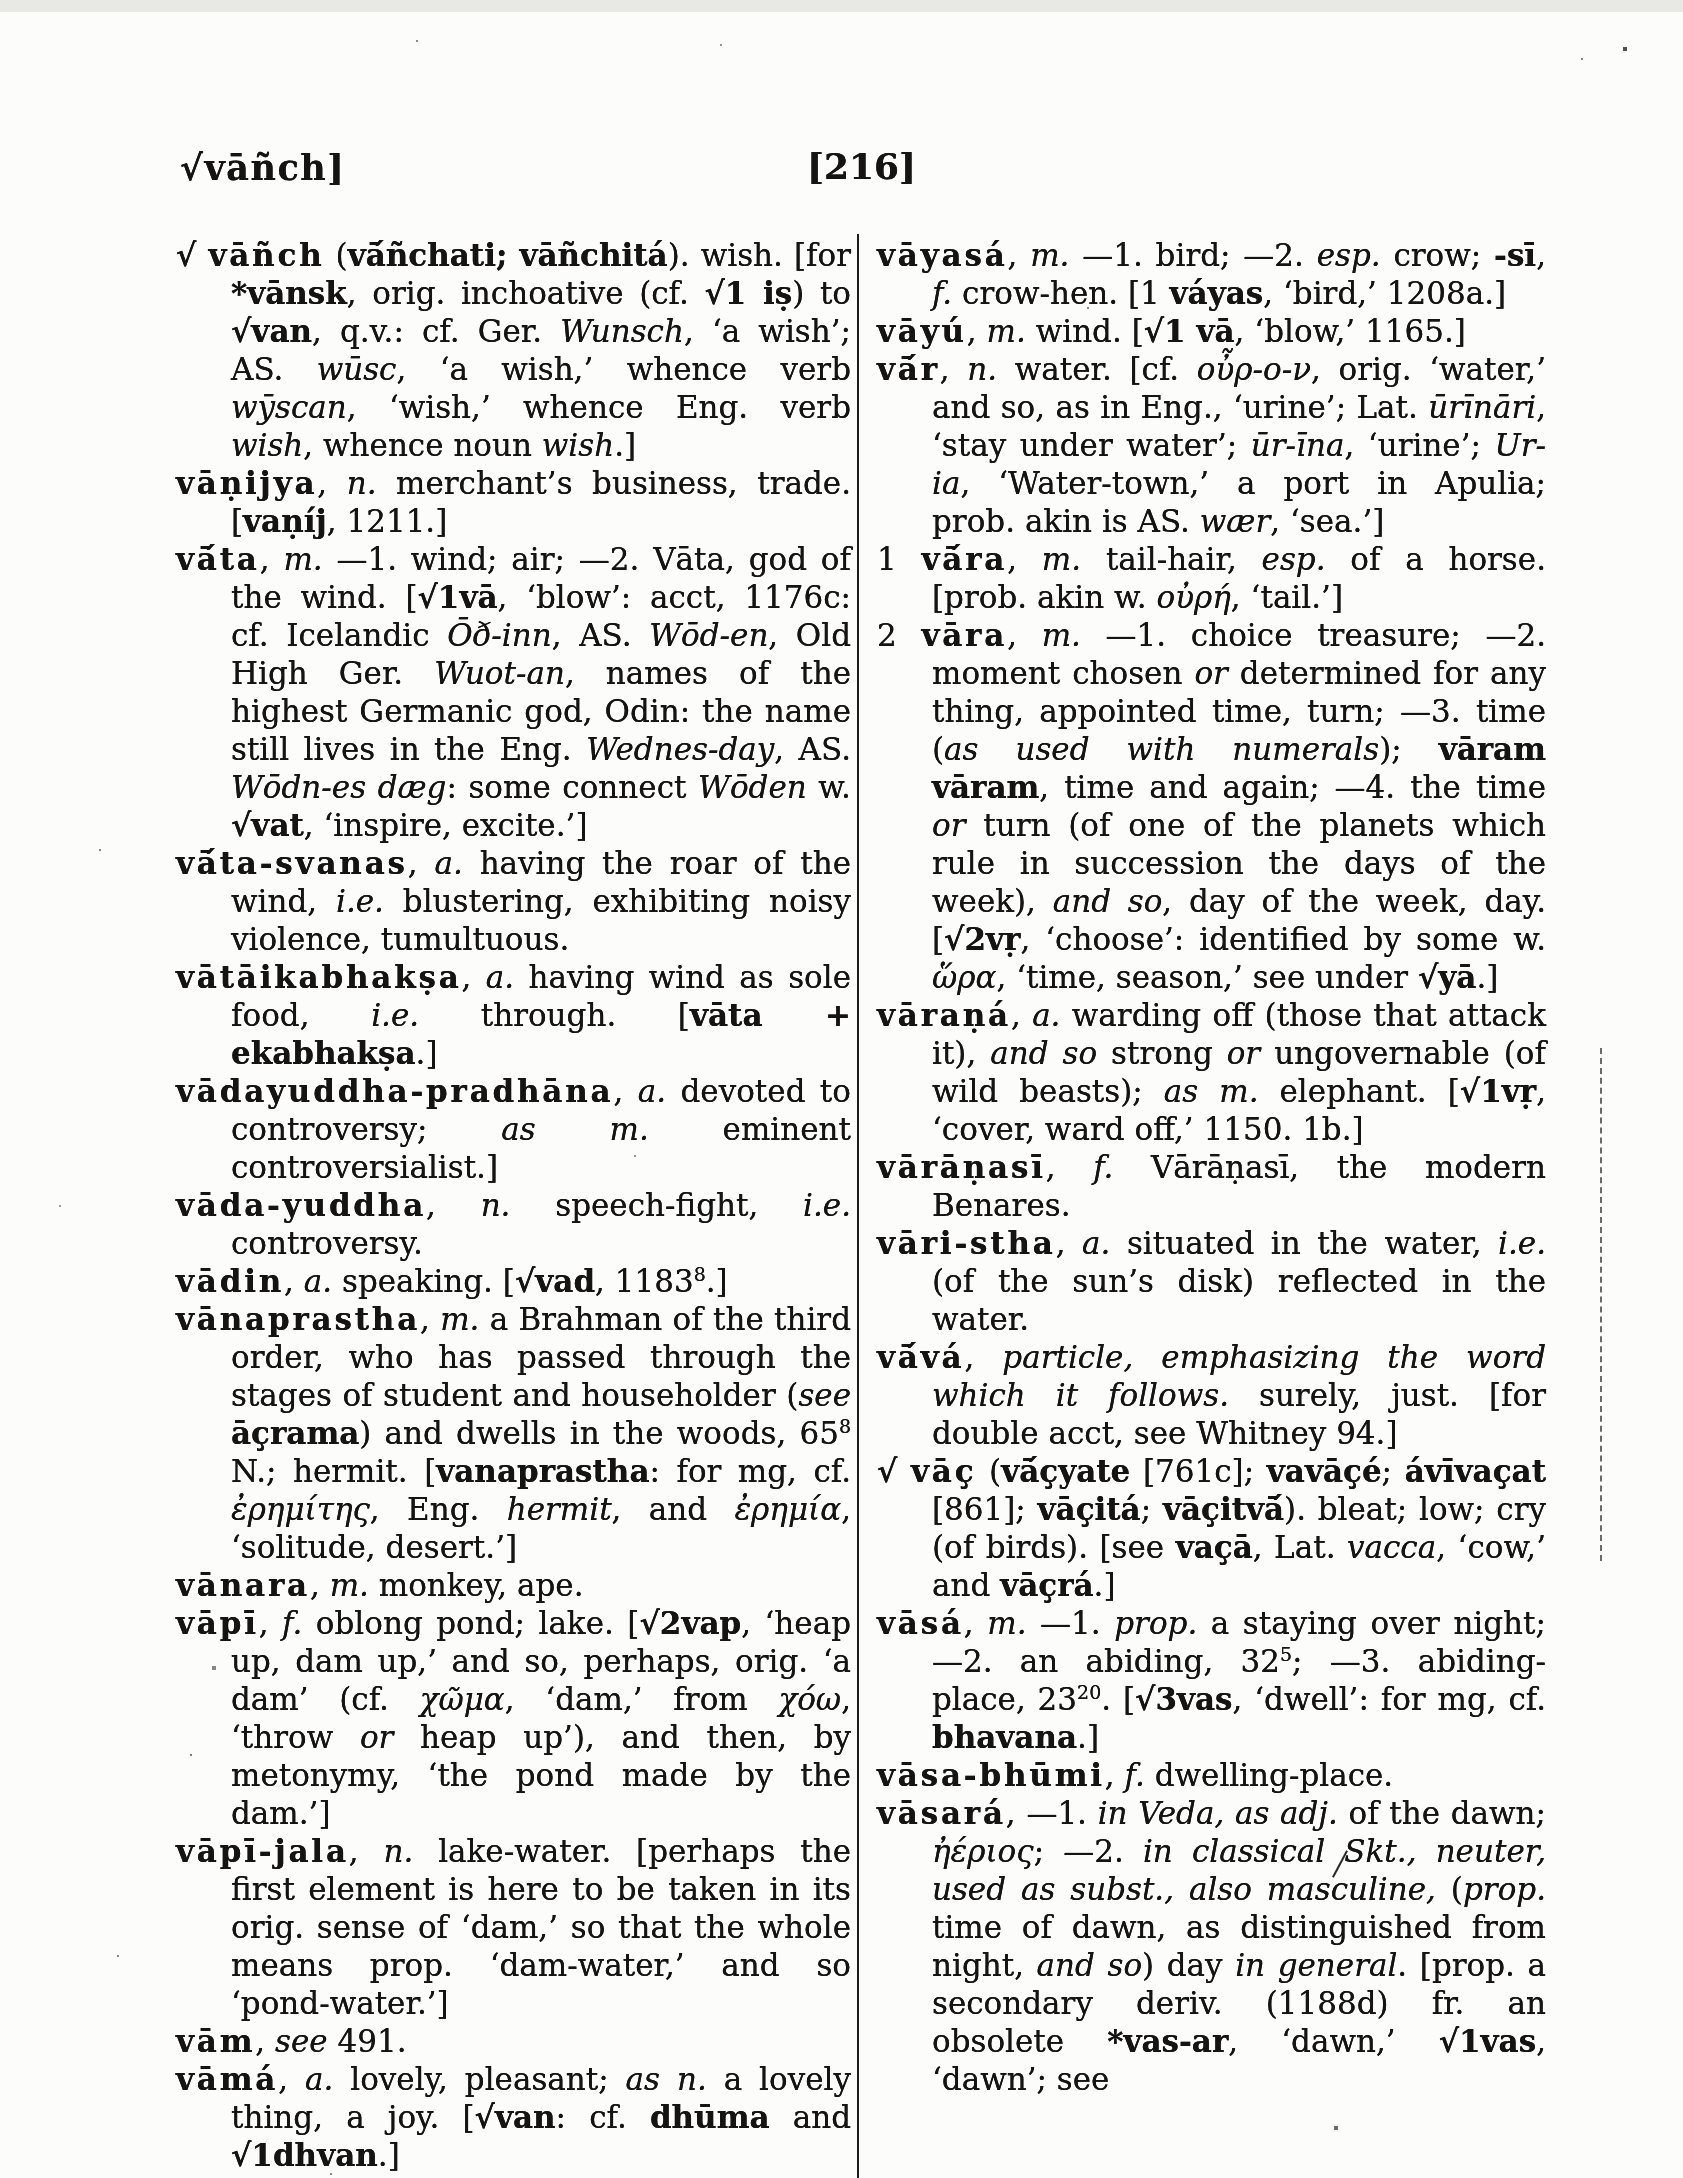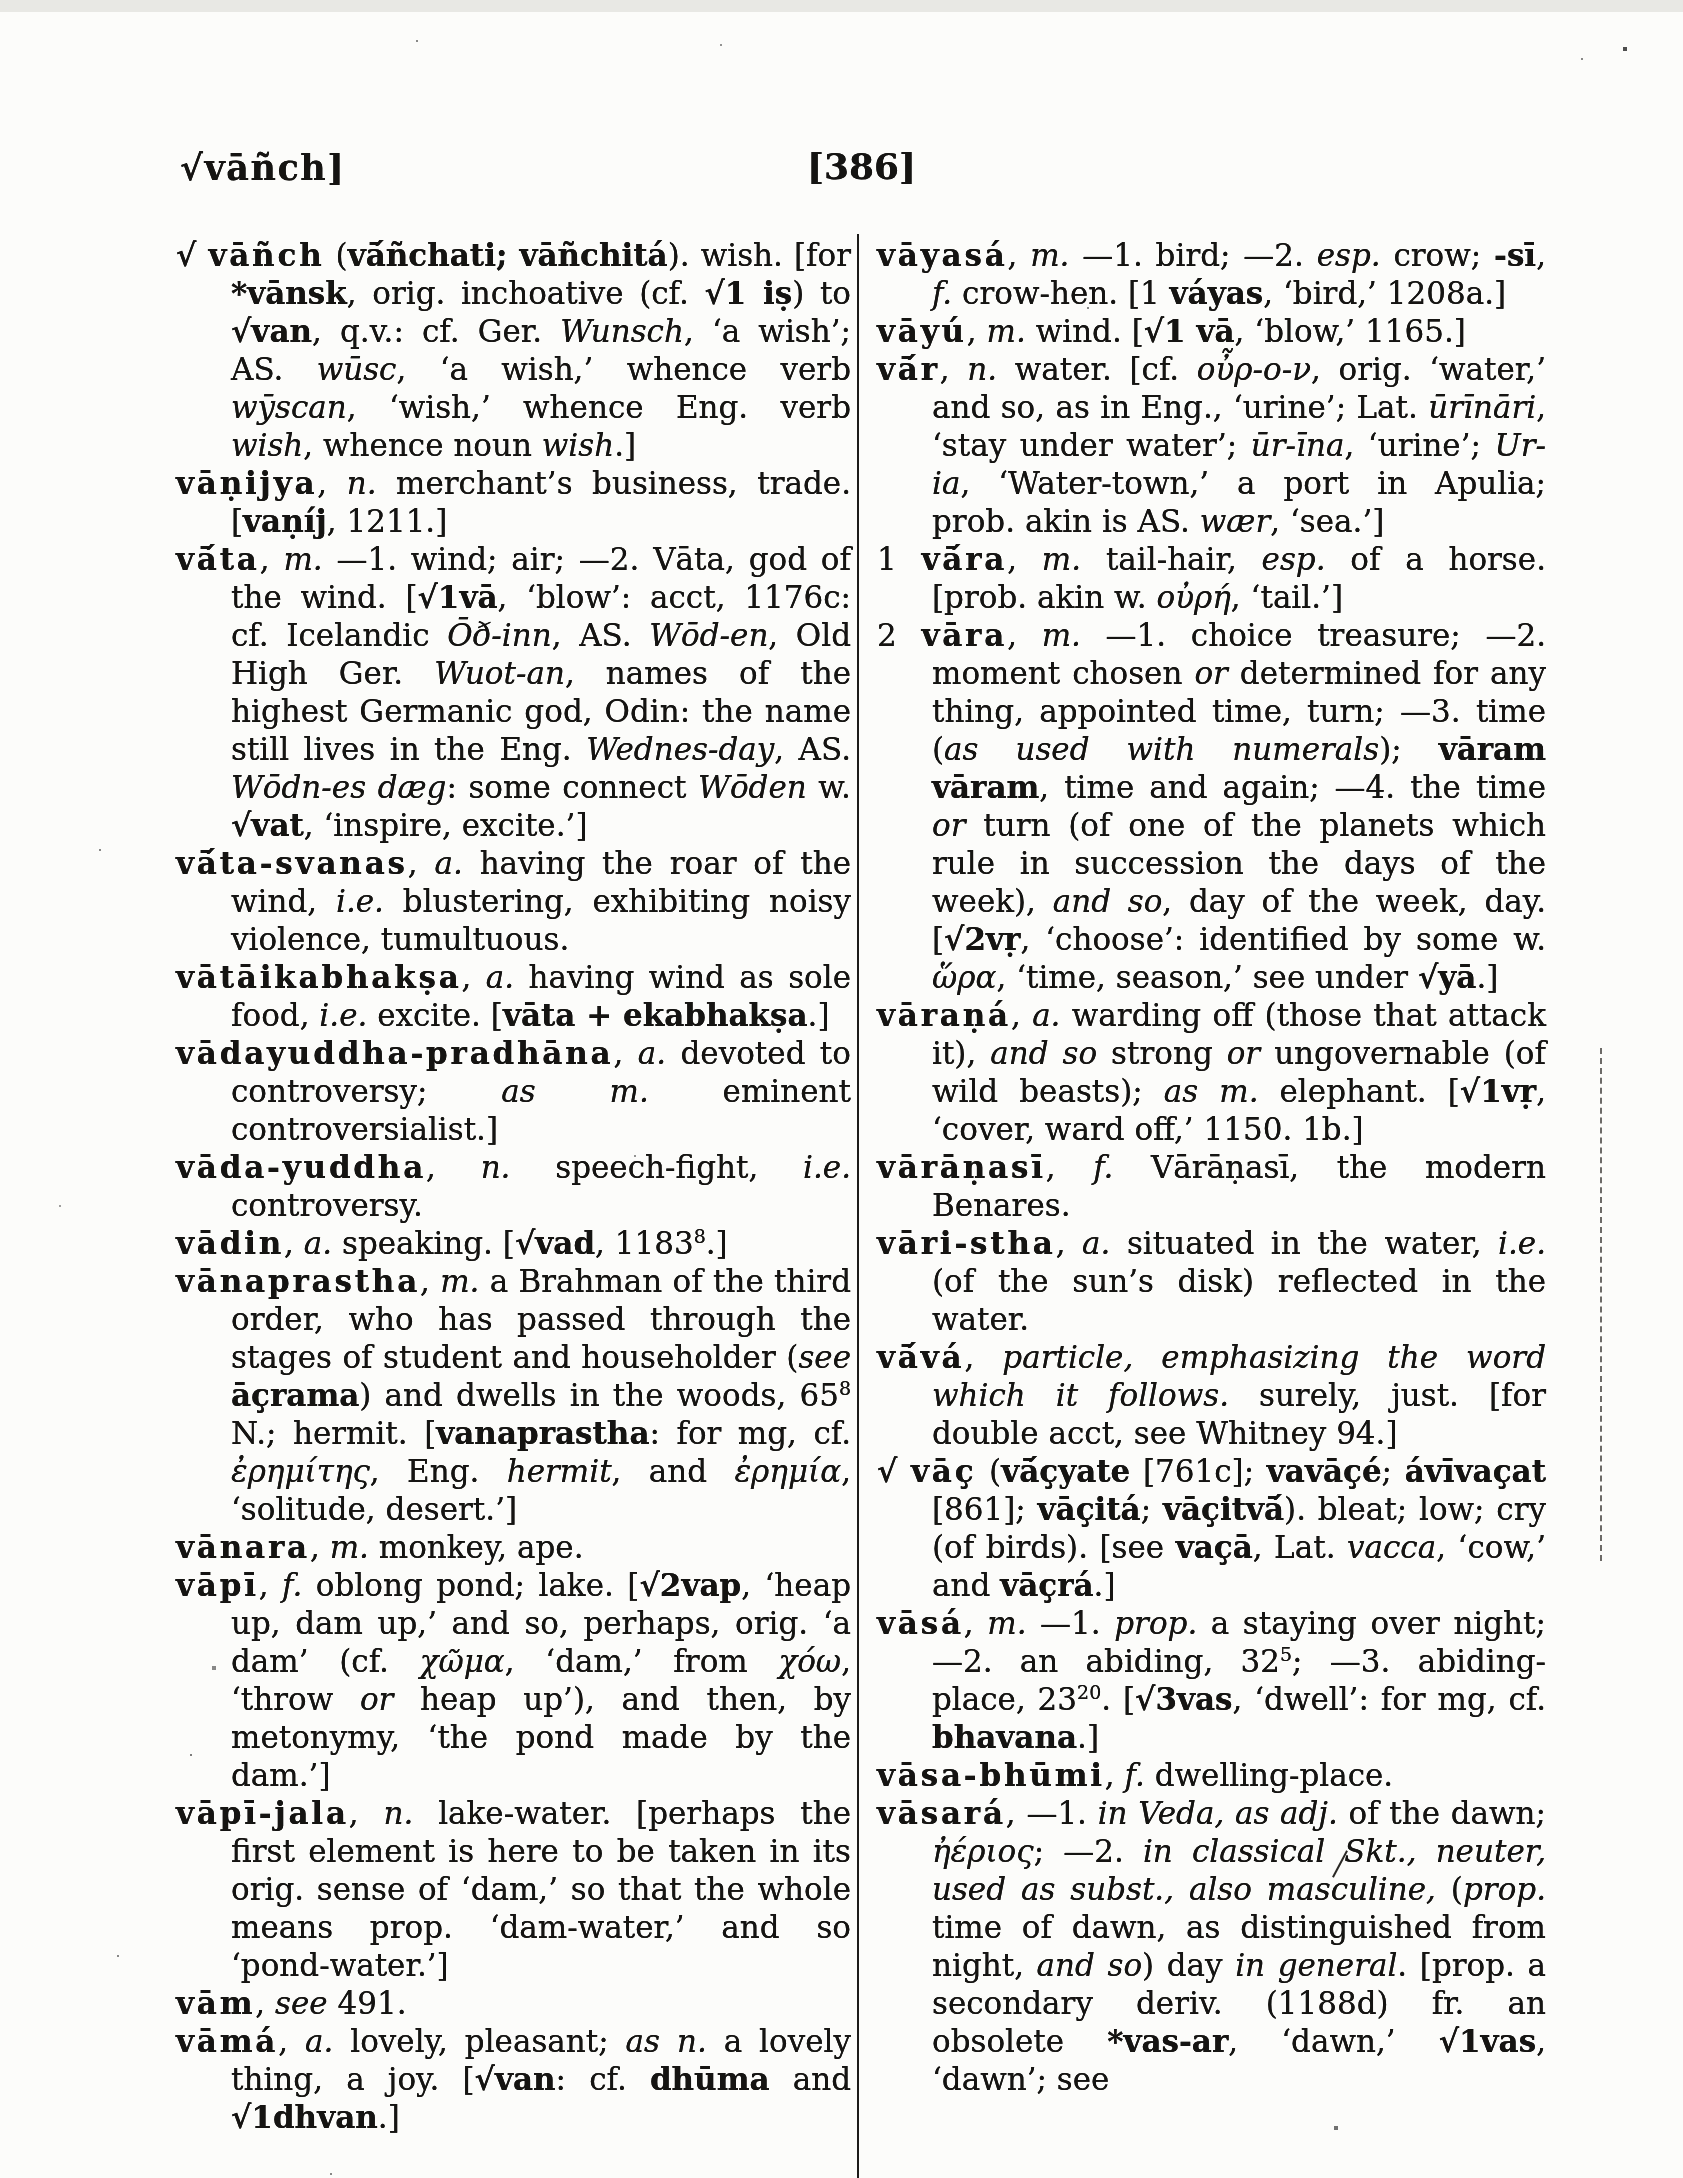--- a/index.html
+++ b/index.html
@@ -71,30 +71,30 @@
       330px 2161px 0 0 rgba(20,20,20,.5),
       1335px 2115px 0 1px rgba(20,20,20,.6),
       59px 1193px 0 0 rgba(20,20,20,.4);
   }
 </style>
 </head>
 <body>
 
 <div class="page">
   <div class="running-head">√vāñch]</div>
-  <div class="page-num">[386]</div>
+  <div class="page-num">[216]</div>
 
   <div class="divider"></div>
 
   <div class="col col-left">
       <div class="entry"><span class="seg-b">√ </span><span class="seg-h">vāñch</span><span class="seg-r"> (</span><span class="seg-b">vā́ñchati; vāñchitá</span><span class="seg-r">). wish. [for </span><span class="seg-b">*vānsk</span><span class="seg-r">, orig. inchoative (cf. </span><span class="seg-b">√1 iṣ</span><span class="seg-r">) to </span><span class="seg-b">√van</span><span class="seg-r">, q.v.: cf. Ger. </span><span class="seg-i">Wunsch</span><span class="seg-r">, ‘a wish’; AS. </span><span class="seg-i">wūsc</span><span class="seg-r">, ‘a wish,’ whence verb </span><span class="seg-i">wȳscan</span><span class="seg-r">, ‘wish,’ whence Eng. verb </span><span class="seg-i">wish</span><span class="seg-r">, whence noun </span><span class="seg-i">wish</span><span class="seg-r">.]</span></div>
       <div class="entry"><span class="seg-h">vāṇijya</span><span class="seg-r">, </span><span class="seg-i">n.</span><span class="seg-r"> merchant’s business, trade. [</span><span class="seg-b">vaṇíj</span><span class="seg-r">, 1211.]</span></div>
       <div class="entry"><span class="seg-h">vā́ta</span><span class="seg-r">, </span><span class="seg-i">m.</span><span class="seg-r"> —1. wind; air; —2. Vāta, god of the wind.  [</span><span class="seg-b">√1vā</span><span class="seg-r">, ‘blow’: acct, 1176c: cf. Icelandic </span><span class="seg-i">Ōð-inn</span><span class="seg-r">, AS. </span><span class="seg-i">Wōd-en</span><span class="seg-r">, Old High Ger. </span><span class="seg-i">Wuot-an</span><span class="seg-r">, names of the highest Germanic god, Odin: the name still lives in the Eng. </span><span class="seg-i">Wednes-day</span><span class="seg-r">, AS. </span><span class="seg-i">Wōdn-es dæg</span><span class="seg-r">: some connect </span><span class="seg-i">Wōden</span><span class="seg-r"> w. </span><span class="seg-b">√vat</span><span class="seg-r">, ‘inspire, excite.’]</span></div>
       <div class="entry"><span class="seg-h">vā́ta-svanas</span><span class="seg-r">, </span><span class="seg-i">a.</span><span class="seg-r"> having the roar of the wind, </span><span class="seg-i">i.e.</span><span class="seg-r"> blustering, exhibiting noisy violence, tumultuous.</span></div>
-      <div class="entry"><span class="seg-h">vātāikabhakṣa</span><span class="seg-r">, </span><span class="seg-i">a.</span><span class="seg-r"> having wind as sole food, </span><span class="seg-i">i.e.</span><span class="seg-r"> excite.  [</span><span class="seg-b">vāta + ekabhakṣa</span><span class="seg-r">.]</span></div>
+      <div class="entry"><span class="seg-h">vātāikabhakṣa</span><span class="seg-r">, </span><span class="seg-i">a.</span><span class="seg-r"> having wind as sole food, </span><span class="seg-i">i.e.</span><span class="seg-r"> through.  [</span><span class="seg-b">vāta + ekabhakṣa</span><span class="seg-r">.]</span></div>
       <div class="entry"><span class="seg-h">vādayuddha-pradhāna</span><span class="seg-r">, </span><span class="seg-i">a.</span><span class="seg-r"> devoted to controversy; </span><span class="seg-i">as m.</span><span class="seg-r"> eminent controversialist.]</span></div>
       <div class="entry"><span class="seg-h">vāda-yuddha</span><span class="seg-r">, </span><span class="seg-i">n.</span><span class="seg-r"> speech-fight, </span><span class="seg-i">i.e.</span><span class="seg-r"> controversy.</span></div>
       <div class="entry"><span class="seg-h">vādin</span><span class="seg-r">, </span><span class="seg-i">a.</span><span class="seg-r"> speaking.  [</span><span class="seg-b">√vad</span><span class="seg-r">, 1183</span><span class="seg-s">8</span><span class="seg-r">.]</span></div>
       <div class="entry"><span class="seg-h">vānaprastha</span><span class="seg-r">, </span><span class="seg-i">m.</span><span class="seg-r"> a Brahman of the third order, who has passed through the stages of student and householder (</span><span class="seg-i">see</span><span class="seg-r"> </span><span class="seg-b">āçrama</span><span class="seg-r">) and dwells in the woods, 65</span><span class="seg-s">8</span><span class="seg-r"> N.; hermit.  [</span><span class="seg-b">vanaprastha</span><span class="seg-r">: for mg, cf. </span><span class="seg-g">ἐρημίτης</span><span class="seg-r">, Eng. </span><span class="seg-i">hermit</span><span class="seg-r">, and </span><span class="seg-g">ἐρημία</span><span class="seg-r">, ‘solitude, desert.’]</span></div>
       <div class="entry"><span class="seg-h">vānara</span><span class="seg-r">, </span><span class="seg-i">m.</span><span class="seg-r"> monkey, ape.</span></div>
       <div class="entry"><span class="seg-h">vāpī</span><span class="seg-r">, </span><span class="seg-i">f.</span><span class="seg-r"> oblong pond; lake.  [</span><span class="seg-b">√2vap</span><span class="seg-r">, ‘heap up, dam up,’ and so, perhaps, orig. ‘a dam’ (cf. </span><span class="seg-g">χῶμα</span><span class="seg-r">, ‘dam,’ from </span><span class="seg-g">χόω</span><span class="seg-r">, ‘throw </span><span class="seg-i">or</span><span class="seg-r"> heap up’), and then, by metonymy, ‘the pond made by the dam.’]</span></div>
       <div class="entry"><span class="seg-h">vāpī-jala</span><span class="seg-r">, </span><span class="seg-i">n.</span><span class="seg-r"> lake-water.  [perhaps the first element is here to be taken in its orig. sense of ‘dam,’ so that the whole means prop. ‘dam-water,’ and so ‘pond-water.’]</span></div>
       <div class="entry"><span class="seg-h">vām</span><span class="seg-r">, </span><span class="seg-i">see</span><span class="seg-r"> 491.</span></div>
       <div class="entry"><span class="seg-h">vāmá</span><span class="seg-r">, </span><span class="seg-i">a.</span><span class="seg-r"> lovely, pleasant; </span><span class="seg-i">as n.</span><span class="seg-r"> a lovely thing, a joy.  [</span><span class="seg-b">√van</span><span class="seg-r">: cf. </span><span class="seg-b">dhūma</span><span class="seg-r"> and </span><span class="seg-b">√1dhvan</span><span class="seg-r">.]</span></div>
     </div>

